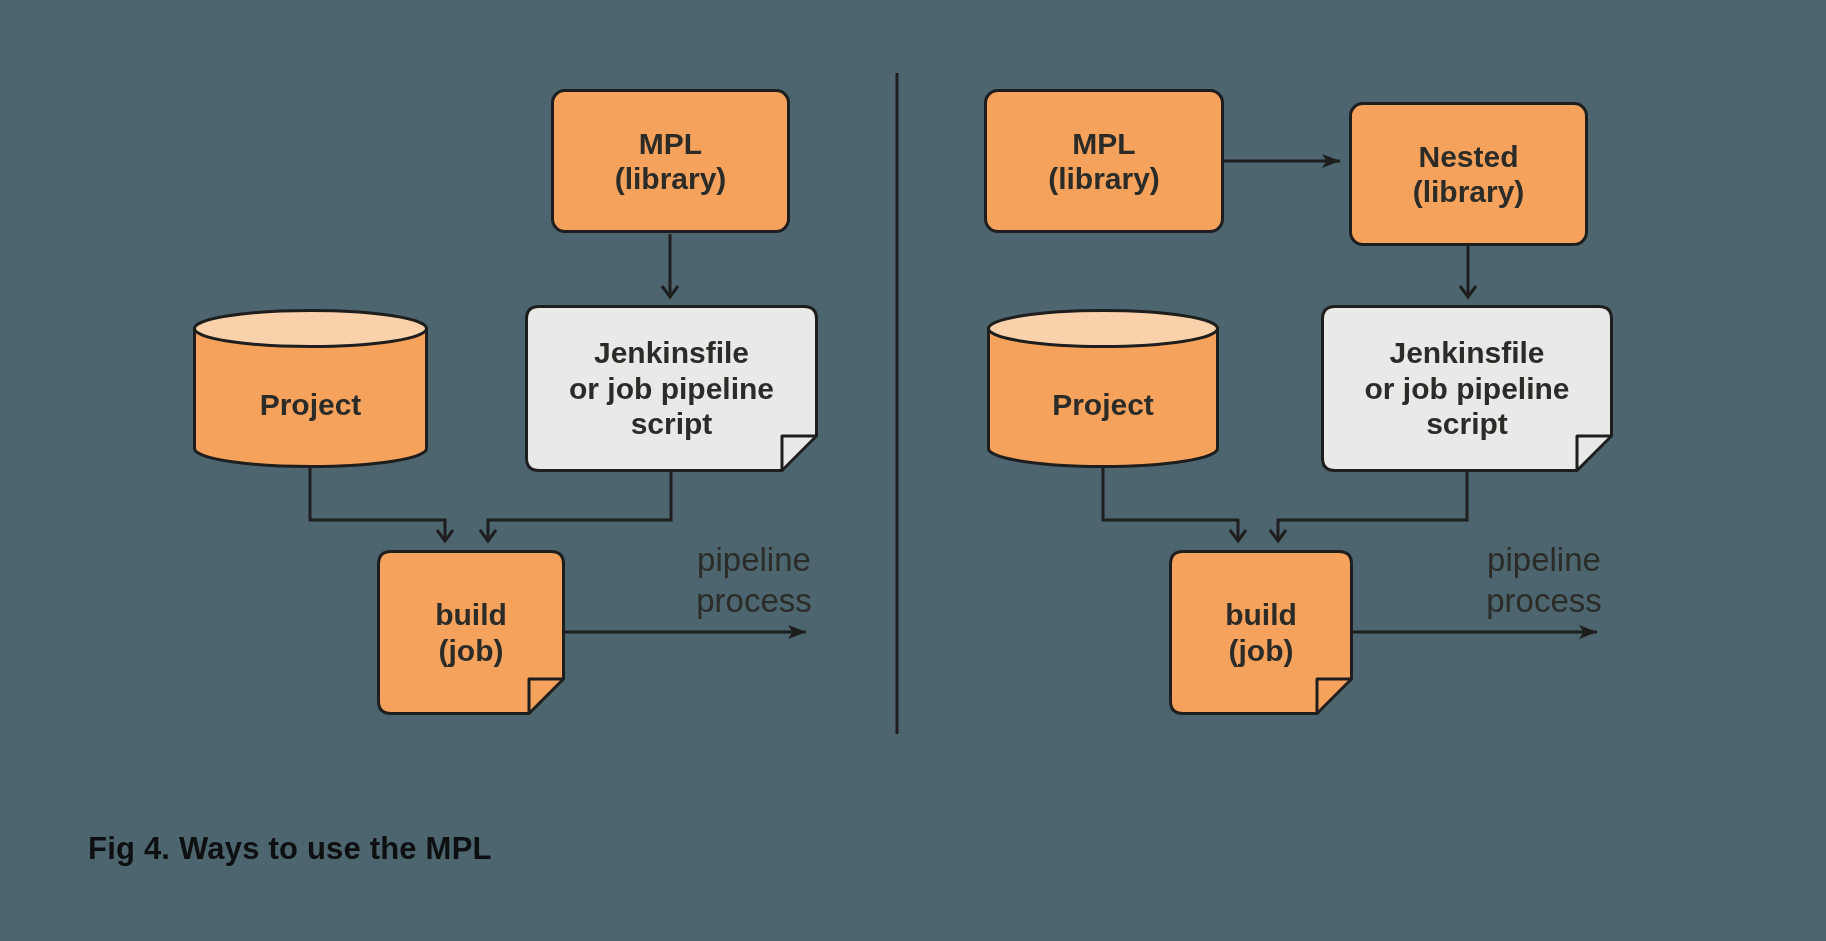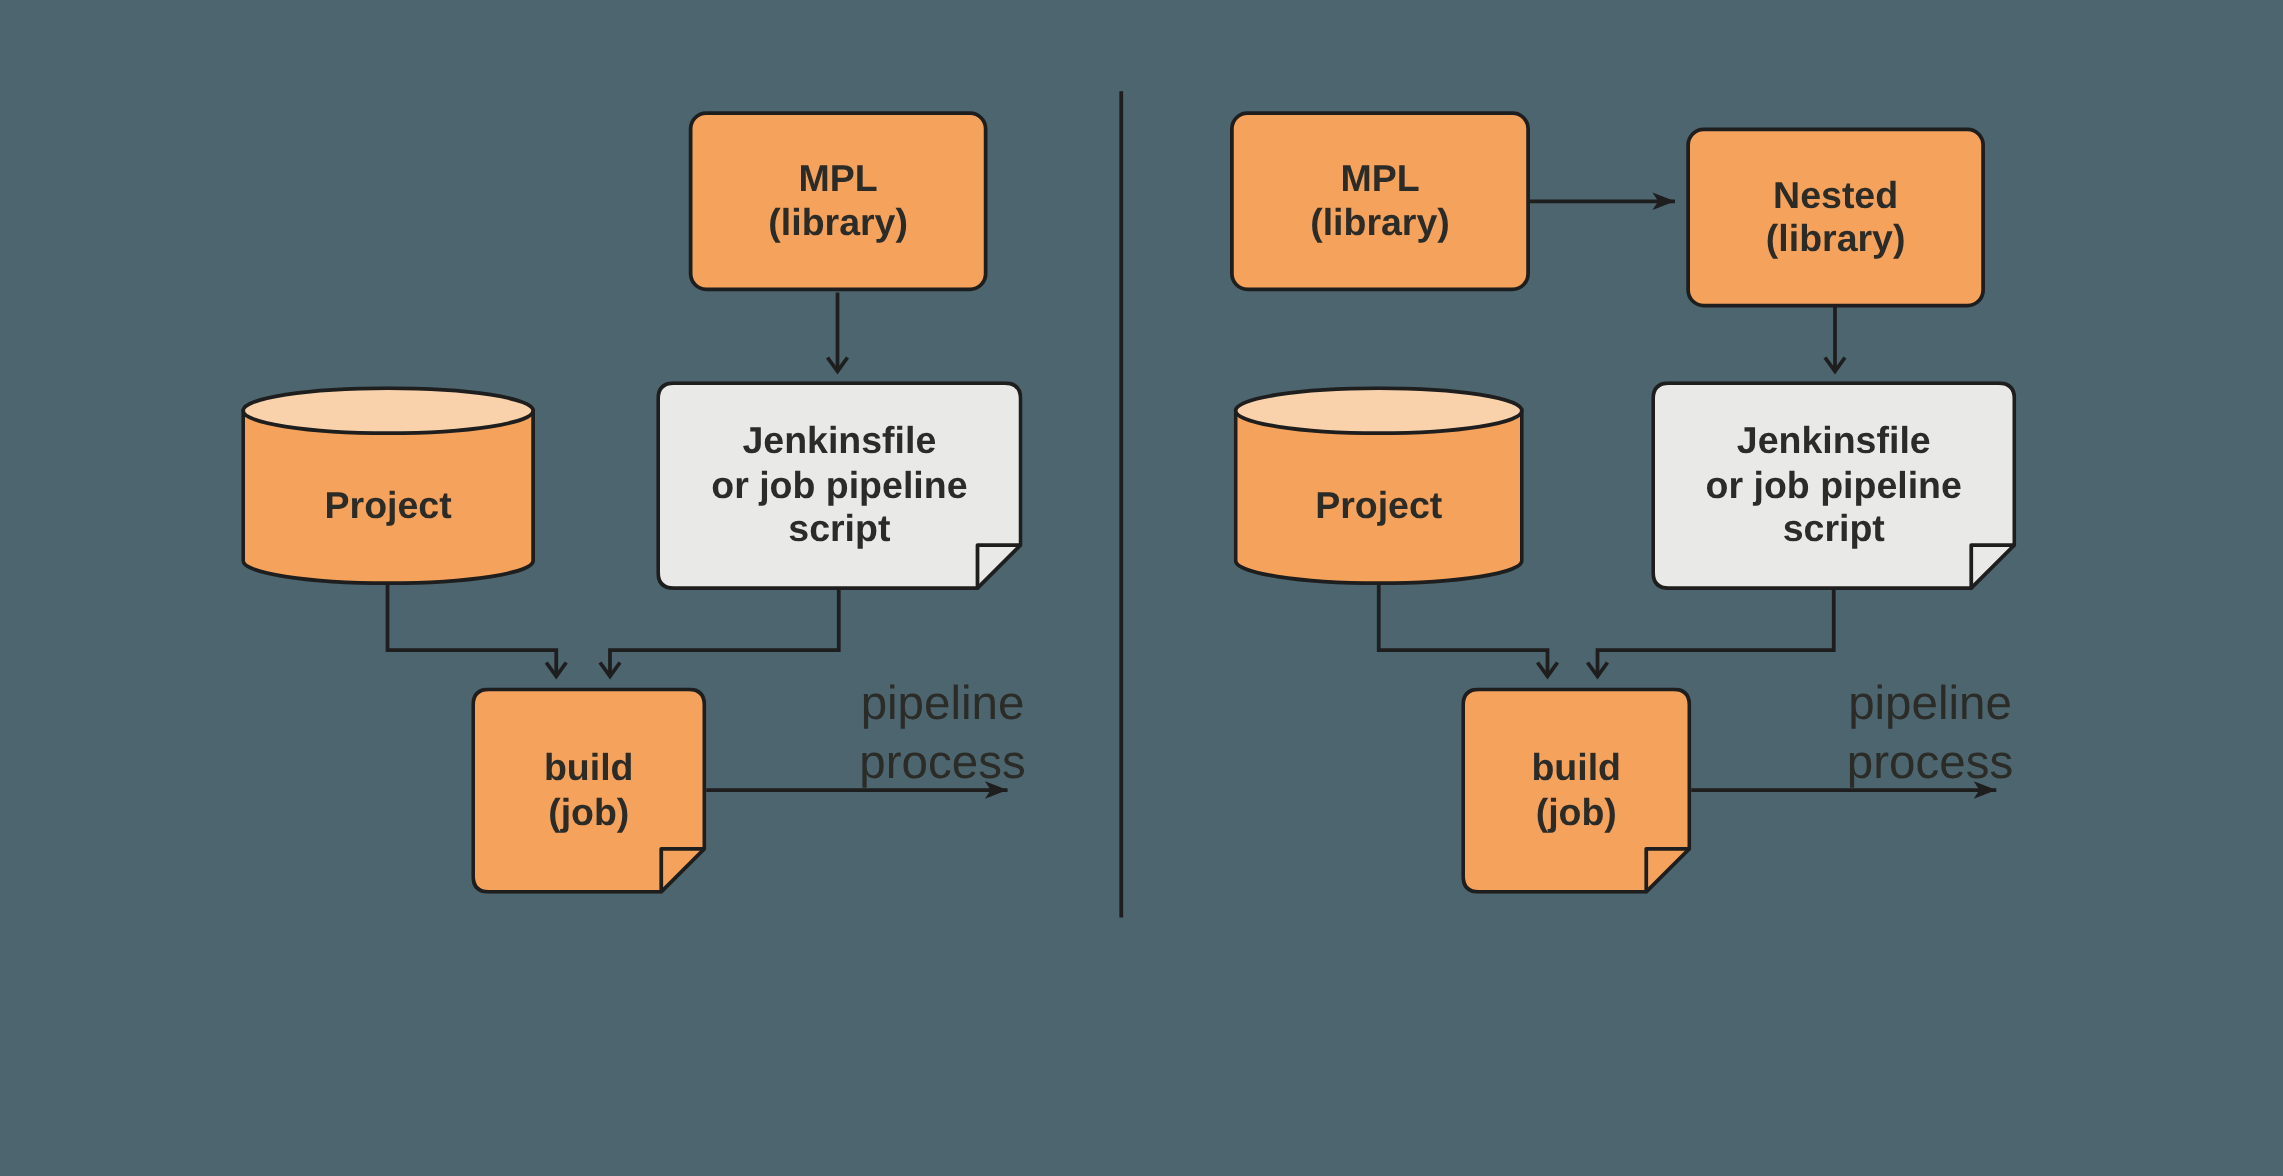--- a/index.html
+++ b/index.html
@@ -22,21 +22,21 @@
   .box .label{position:static;}
   .shape-svg{position:absolute;left:0;top:0;display:block;}
   .shape-body{stroke:var(--ink);stroke-width:3;}
   .note--orange .shape-body{fill:var(--orange);}
   .note--gray .shape-body{fill:var(--note);}
   .shape-fold{fill:none;stroke:var(--ink);stroke-width:3;stroke-linejoin:round;}
   .cyl-body{fill:var(--orange);stroke:var(--ink);stroke-width:3;}
   .cyl-top{fill:var(--peach);stroke:var(--ink);stroke-width:3;}
   .cylinder .label{padding-top:32px;}
   .flow-label{position:absolute;width:200px;text-align:center;white-space:pre-line;
-              font-size:38px;line-height:1.24;font-weight:400;color:var(--text);}
+              font-size:33px;line-height:1.24;font-weight:400;color:var(--text);}
   .caption{position:absolute;left:88px;top:831px;font-size:31px;font-weight:700;
            color:var(--caption);letter-spacing:0.2px;}
 </style>
 </head>
 <body>
 
 <div class="canvas">
 
   <svg class="overlay" xmlns="http://www.w3.org/2000/svg">
     <defs>
@@ -130,14 +130,15 @@
         <path class="shape-body" d="M 14 1.5 L 170 1.5 Q 182.5 1.5 182.5 14 L 182.5 129 L 148 163.5 L 14 163.5 Q 1.5 163.5 1.5 151 L 1.5 14 Q 1.5 1.5 14 1.5 Z"></path>
         <path class="shape-fold" d="M 148 163.5 L 148 129 L 182.5 129"></path>
       </svg>
     <div class="label">build
 (job)</div>
   </div>
 
   <div class="flow-label" style="left:1444px;top:540px;">pipeline
 process</div>
 
+  <div class="caption">Fig 4. Ways to use the MPL</div>
 
 </div>
 
 </body></html>

